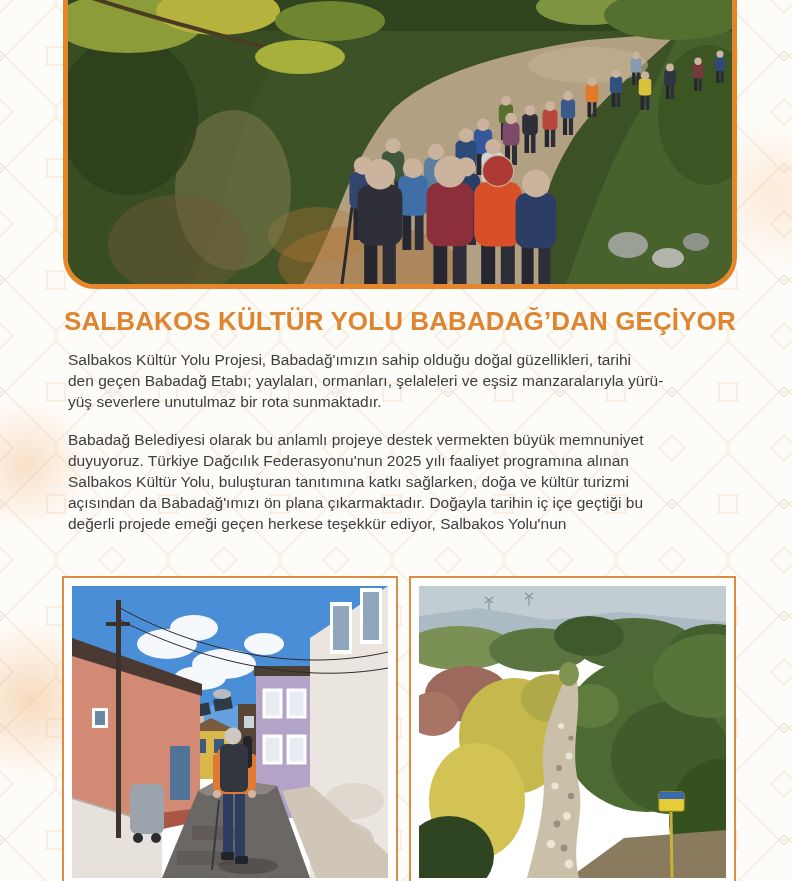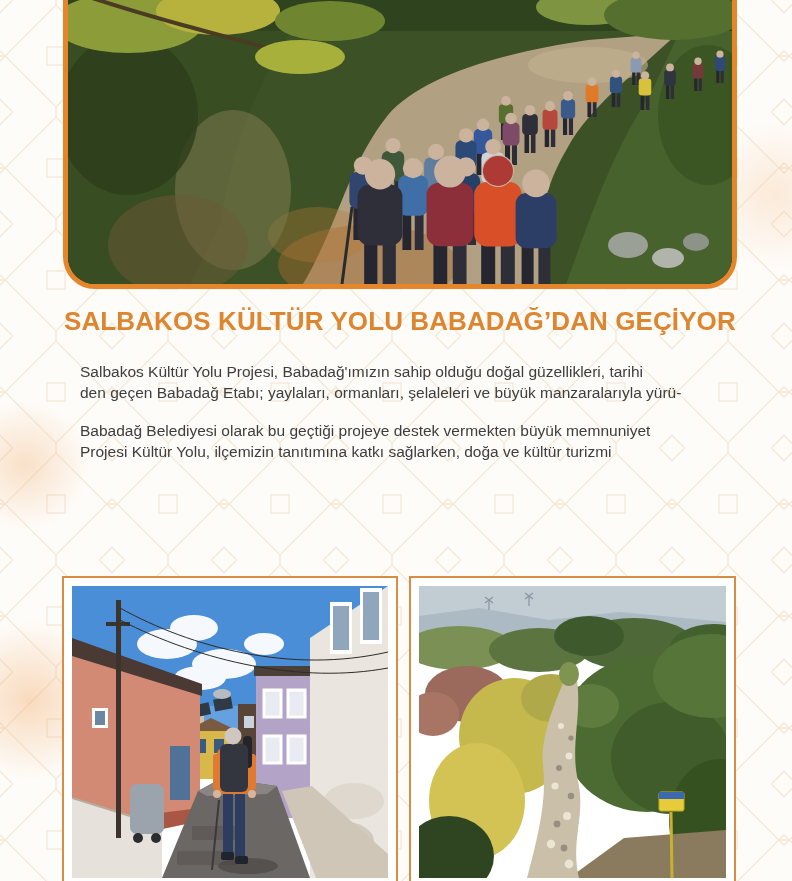--- a/index.html
+++ b/index.html
@@ -28,21 +28,21 @@
 
   .page-title{
     position:absolute;left:64px;top:306px;width:690px;margin:0;
     font-size:26px;line-height:30px;font-weight:bold;letter-spacing:.1px;
     color:#DE8530;
   }
   .body-copy{
     position:absolute;left:64px;top:345px;width:680px;
     color:#3D3D3D;font-size:15.5px;line-height:21px;
   }
-  .para{margin:16px;}
+  .para{margin:4px;}
   .para + .para{margin-top:17px;}
   .text-line{white-space:nowrap;}
 
   .gallery-card{
     position:absolute;top:576px;height:312px;box-sizing:border-box;
     background:#ffffff;border:2px solid #D98C42;padding:8px;
   }
   .card-street{left:62px;width:336px;}
   .card-trail{left:409px;width:327px;}
   .gallery-card svg{display:block;width:100%;height:100%;}
@@ -139,25 +139,29 @@
       <use href="#hk" transform="translate(468,300) scale(6.0)" color="#2c3e66"></use>
     </g>
   </svg>
 </div>
 
 <h1 class="page-title">SALBAKOS KÜLTÜR YOLU BABADAĞ’DAN GEÇİYOR</h1>
 
 <div class="body-copy">
   <div class="para">
     <div class="text-line">Salbakos Kültür Yolu Projesi, Babadağ'ımızın sahip olduğu doğal güzellikleri, tarihi</div>
-    <div class="text-line">den geçen Babadağ Etabı; yaylaları, ormanları, şelaleleri ve büyük manzaralarıyla yürü-</div>
+    <div class="text-line">den geçen Babadağ Etabı; yaylaları, ormanları, şelaleleri ve eşsiz manzaralarıyla yürü-</div>
+    <div class="text-line">yüş severlere unutulmaz bir rota sunmaktadır.</div>
   </div>
   <div class="para">
-    <div class="text-line">Babadağ Belediyesi olarak bu geçtiği projeye destek vermekten büyük memnuniyet</div>
-    <div class="text-line">Projesi Kültür Yolu, ilçemizin tanıtımına katkı sağlarken, doğa ve kültür turizmi</div>
+    <div class="text-line">Babadağ Belediyesi olarak bu anlamlı projeye destek vermekten büyük memnuniyet</div>
+    <div class="text-line">duyuyoruz. Türkiye Dağcılık Federasyonu'nun 2025 yılı faaliyet programına alınan</div>
+    <div class="text-line">Salbakos Kültür Yolu, buluşturan tanıtımına katkı sağlarken, doğa ve kültür turizmi</div>
+    <div class="text-line">açısından da Babadağ'ımızı ön plana çıkarmaktadır. Doğayla tarihin iç içe geçtiği bu</div>
+    <div class="text-line">değerli projede emeği geçen herkese teşekkür ediyor, Salbakos Yolu'nun</div>
   </div>
 </div>
 
 <div class="gallery-card card-street">
   <svg viewBox="0 0 316 292" preserveAspectRatio="none" xmlns="http://www.w3.org/2000/svg" role="img" aria-label="Hiker with backpack walking up a narrow village street">
 
     <rect width="316" height="170" fill="#4b8ed8"></rect>
     <rect y="120" width="316" height="50" fill="#7fb3e8" opacity="0.5"></rect>
     <g fill="#ffffff" opacity="0.95">
       <ellipse cx="95" cy="58" rx="30" ry="15"></ellipse>

